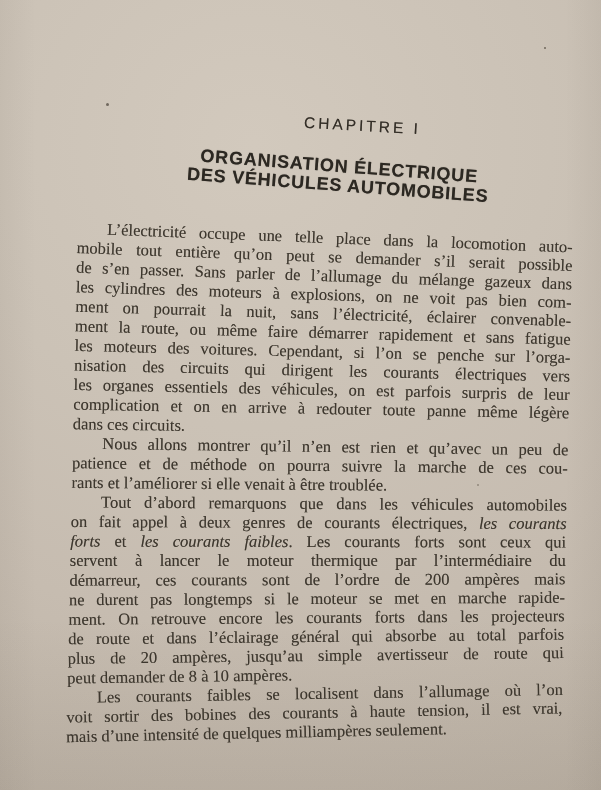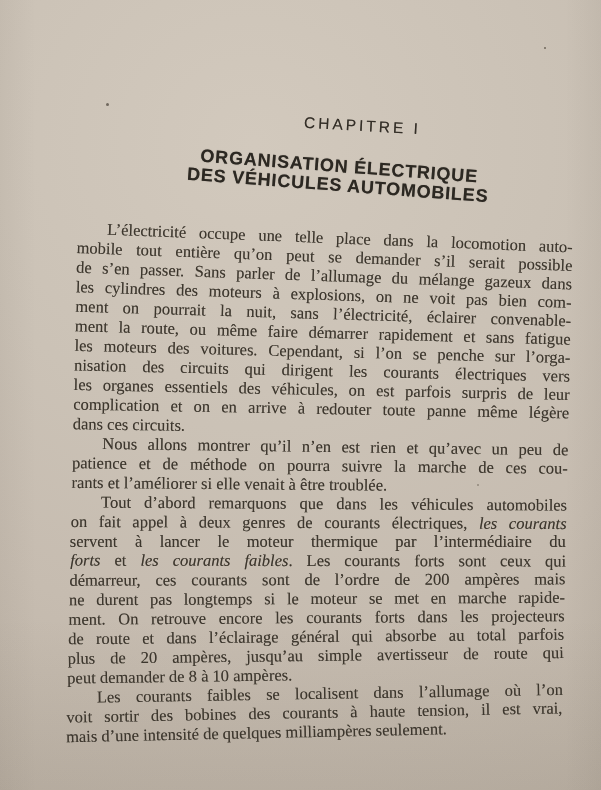--- a/index.html
+++ b/index.html
@@ -97,22 +97,22 @@
     <div class="ln" style="transform: translateX(7.61538px) rotate(1.15385deg);">les organes essentiels des véhicules, on est parfois surpris de leur</div>
     <div class="ln" style="transform: translateX(7.19231px) rotate(1.02308deg);">complication et on en arrive à redouter toute panne même légère</div>
     <div class="ln last" style="transform: translateX(6.76923px) rotate(0.892308deg);">dans ces circuits.</div>
 
     <div class="ln first" style="transform: translateX(6.34615px) rotate(0.761538deg);">Nous allons montrer qu’il n’en est rien et qu’avec un peu de</div>
     <div class="ln" style="transform: translateX(5.92308px) rotate(0.630769deg);">patience et de méthode on pourra suivre la marche de ces cou-</div>
     <div class="ln last" style="transform: translateX(5.5px) rotate(0.5deg);">rants et l’améliorer si elle venait à être troublée.</div>
 
     <div class="ln first" style="transform: translateX(5.07692px) rotate(0.369231deg);">Tout d’abord remarquons que dans les véhicules automobiles</div>
     <div class="ln" style="transform: translateX(4.65385px) rotate(0.238462deg);"><span>on fait appel à deux genres de courants électriques, </span><i>les courants</i></div>
+    <div class="ln" style="transform: translateX(4.23077px) rotate(0.107692deg);"><i>forts</i><span> et </span><i>les courants faibles</i><span>. Les courants forts sont ceux qui</span></div>
     <div class="ln" style="transform: translateX(3.80769px) rotate(-0.0230769deg);">servent à lancer le moteur thermique par l’intermédiaire du</div>
-    <div class="ln" style="transform: translateX(4.23077px) rotate(0.107692deg);"><i>forts</i><span> et </span><i>les courants faibles</i><span>. Les courants forts sont ceux qui</span></div>
     <div class="ln" style="transform: translateX(3.38462px) rotate(-0.153846deg);">démarreur, ces courants sont de l’ordre de 200 ampères mais</div>
     <div class="ln" style="transform: translateX(2.96154px) rotate(-0.284615deg);">ne durent pas longtemps si le moteur se met en marche rapide-</div>
     <div class="ln" style="transform: translateX(2.53846px) rotate(-0.415385deg);">ment. On retrouve encore les courants forts dans les projecteurs</div>
     <div class="ln" style="transform: translateX(2.11538px) rotate(-0.546154deg);">de route et dans l’éclairage général qui absorbe au total parfois</div>
     <div class="ln" style="transform: translateX(1.69231px) rotate(-0.676923deg);">plus de 20 ampères, jusqu’au simple avertisseur de route qui</div>
     <div class="ln last" style="transform: translateX(1.26923px) rotate(-0.807692deg);">peut demander de 8 à 10 ampères.</div>
 
     <div class="ln first" style="transform: translateX(0.846154px) rotate(-0.938462deg);">Les courants faibles se localisent dans l’allumage où l’on</div>
     <div class="ln" style="transform: translateX(0.423077px) rotate(-1.06923deg);">voit sortir des bobines des courants à haute tension, il est vrai,</div>
     <div class="ln last" style="transform: translateX(0px) rotate(-1.2deg);">mais d’une intensité de quelques milliampères seulement.</div>

